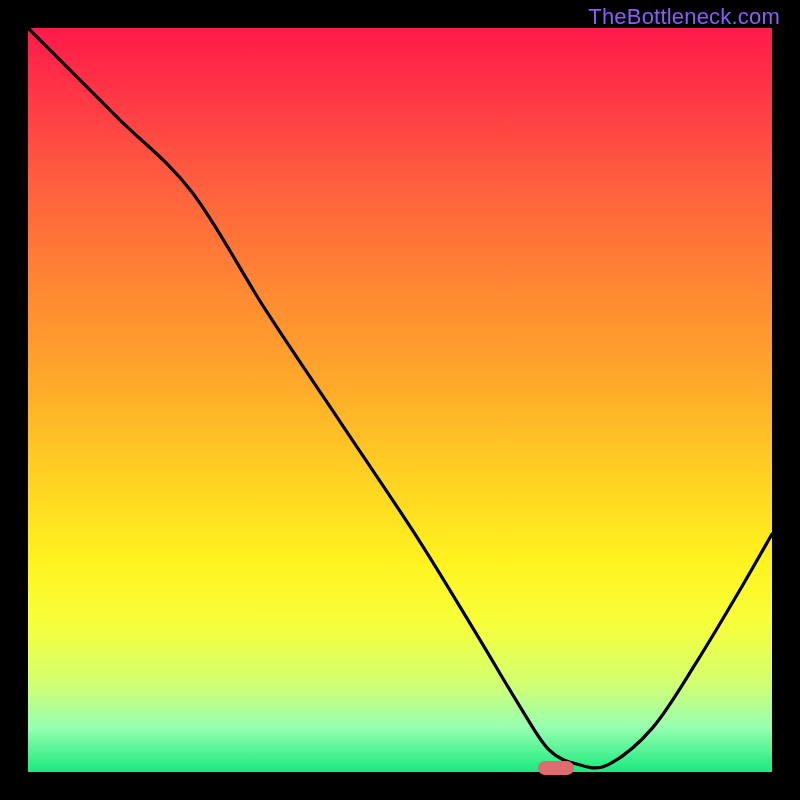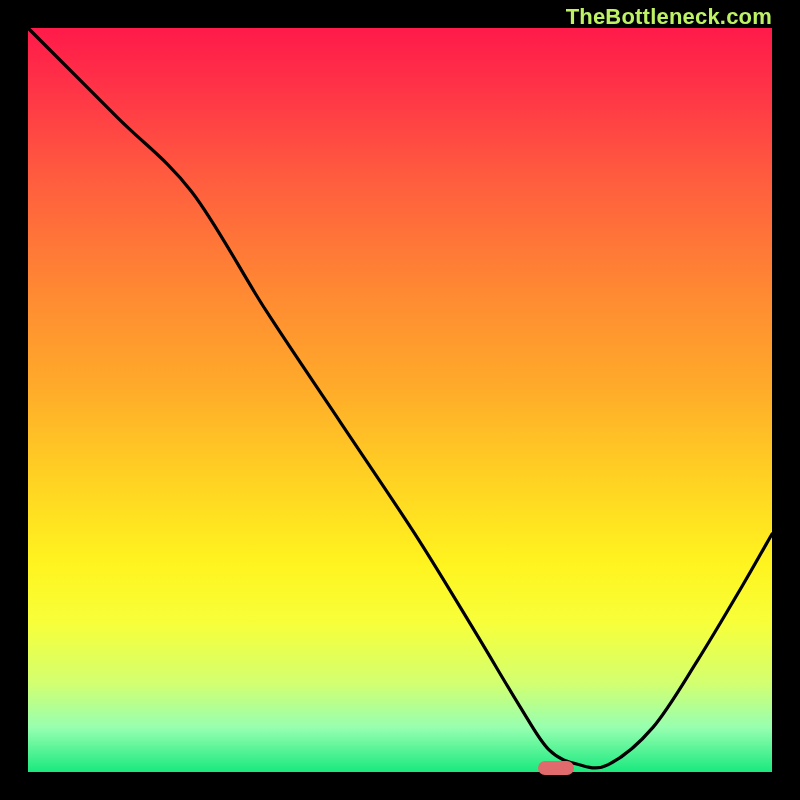--- a/index.html
+++ b/index.html
@@ -7,26 +7,25 @@
     padding: 0;
     width: 800px;
     height: 800px;
     background: #000;
     position: relative;
     font-family: Arial, sans-serif;
   }
   .watermark {
     position: absolute;
     top: 4px;
-    right: 28px;
-    color: #bef264;
+    right: 20px;
+    color: #8b5cf6;
     font-size: 22px;
     z-index: 10;
     letter-spacing: 0.2px;
-    font-weight: bold;
   }
   .plot-area {
     position: absolute;
     top: 28px;
     left: 28px;
     width: 744px;
     height: 744px;
     background: linear-gradient(to bottom,
       #ff1a4a 0%,
       #ff3347 8%,

